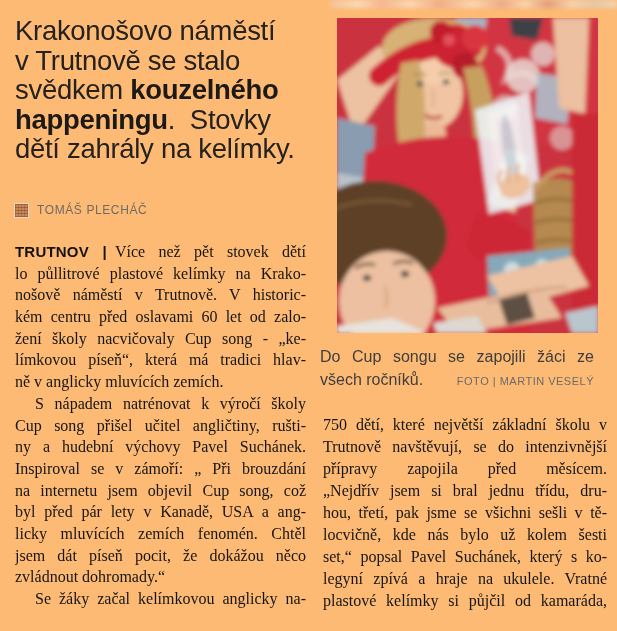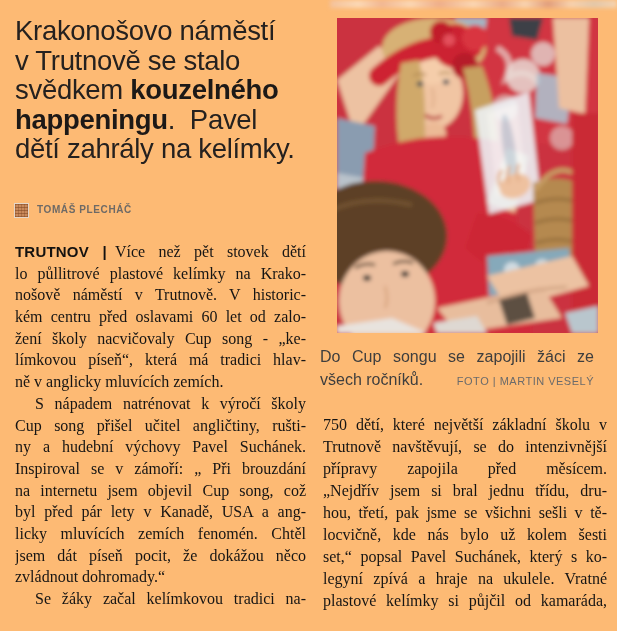--- a/index.html
+++ b/index.html
@@ -13,21 +13,21 @@
   .h-line{white-space:pre;}
   .hb{font-weight:700;color:#1d1917;}
 
   
   .byline{position:absolute;left:15px;top:202px;display:flex;align-items:center;gap:9px;}
   .byline-marker{display:inline-block;width:13px;height:13px;background:#c9895a;
     background-image:
       repeating-linear-gradient(0deg,rgba(122,66,31,.5) 0 1px,transparent 1px 3px),
       repeating-linear-gradient(90deg,rgba(122,66,31,.32) 0 1px,transparent 1px 3px);
     box-shadow:0 0 0 1px #e4d6c9;}
-  .byline-author{font-size:10px;line-height:16px;color:#6e6a66;letter-spacing:.6px;font-weight:bold;}
+  .byline-author{font-size:12px;line-height:16px;color:#6e6a66;letter-spacing:.6px;}
 
   
   .col{position:absolute;font-family:"Liberation Serif",serif;font-size:16px;color:#161514;}
   .col-left{left:15px;top:241px;width:291px;}
   .col-right{left:323px;top:414px;width:284px;}
   .b-line{text-align:justify;text-align-last:justify;height:21.7px;line-height:21.7px;overflow:hidden;}
   .col-right .b-line{height:22px;line-height:22px;}
   .b-line.end{text-align-last:left;}
   .b-line.indent{text-indent:20px;}
   .lead-in:not(:empty){font-family:"Liberation Sans",sans-serif;font-weight:700;
@@ -52,21 +52,21 @@
 
 <div class="page">
 
   <div class="top-sliver"></div>
 
   <h1 class="headline">
 
   <div class="h-line"><span></span><span class="hb"></span><span></span><span>Krakonošovo náměstí</span></div>
       <div class="h-line"><span></span><span class="hb"></span><span></span><span>v Trutnově se stalo</span></div>
       <div class="h-line"><span>svědkem </span><span class="hb">kouzelného</span><span></span><span></span></div>
-      <div class="h-line"><span></span><span class="hb">happeningu</span><span>.  Pavel</span><span></span></div>
+      <div class="h-line"><span></span><span class="hb">happeningu</span><span>.  Stovky</span><span></span></div>
       <div class="h-line"><span></span><span class="hb"></span><span></span><span>dětí zahrály na kelímky.</span></div>
     </h1>
 
   <div class="byline">
     <span class="byline-marker"></span>
     <span class="byline-author">TOMÁŠ PLECHÁČ</span>
   </div>
 
   <div class="col col-left">
 
@@ -79,21 +79,21 @@
       <div class="b-line end"><span class="lead-in"></span><span>ně v anglicky mluvících zemích.</span></div>
       <div class="b-line indent"><span class="lead-in"></span><span>S nápadem natrénovat k výročí školy</span></div>
       <div class="b-line"><span class="lead-in"></span><span>Cup song přišel učitel angličtiny, rušti-</span></div>
       <div class="b-line"><span class="lead-in"></span><span>ny a hudební výchovy Pavel Suchánek.</span></div>
       <div class="b-line"><span class="lead-in"></span><span>Inspiroval se v zámoří: „ Při brouzdání</span></div>
       <div class="b-line"><span class="lead-in"></span><span>na internetu jsem objevil Cup song, což</span></div>
       <div class="b-line"><span class="lead-in"></span><span>byl před pár lety v Kanadě, USA a ang-</span></div>
       <div class="b-line"><span class="lead-in"></span><span>licky mluvících zemích fenomén. Chtěl</span></div>
       <div class="b-line"><span class="lead-in"></span><span>jsem dát píseň pocit, že dokážou něco</span></div>
       <div class="b-line end"><span class="lead-in"></span><span>zvládnout dohromady.“</span></div>
-      <div class="b-line indent"><span class="lead-in"></span><span>Se žáky začal kelímkovou tradici na-</span></div>
+      <div class="b-line indent"><span class="lead-in"></span><span>Se žáky začal kelímkovou anglicky na-</span></div>
     </div>
 
   <figure class="photo-wrap">
     <svg viewBox="0 0 261 315" preserveAspectRatio="none">
       <defs>
           <filter id="bl" x="-5%" y="-5%" width="110%" height="110%">
             <feGaussianBlur stdDeviation="2.2"></feGaussianBlur>
           </filter>
         </defs>
       <g filter="url(#bl)">

